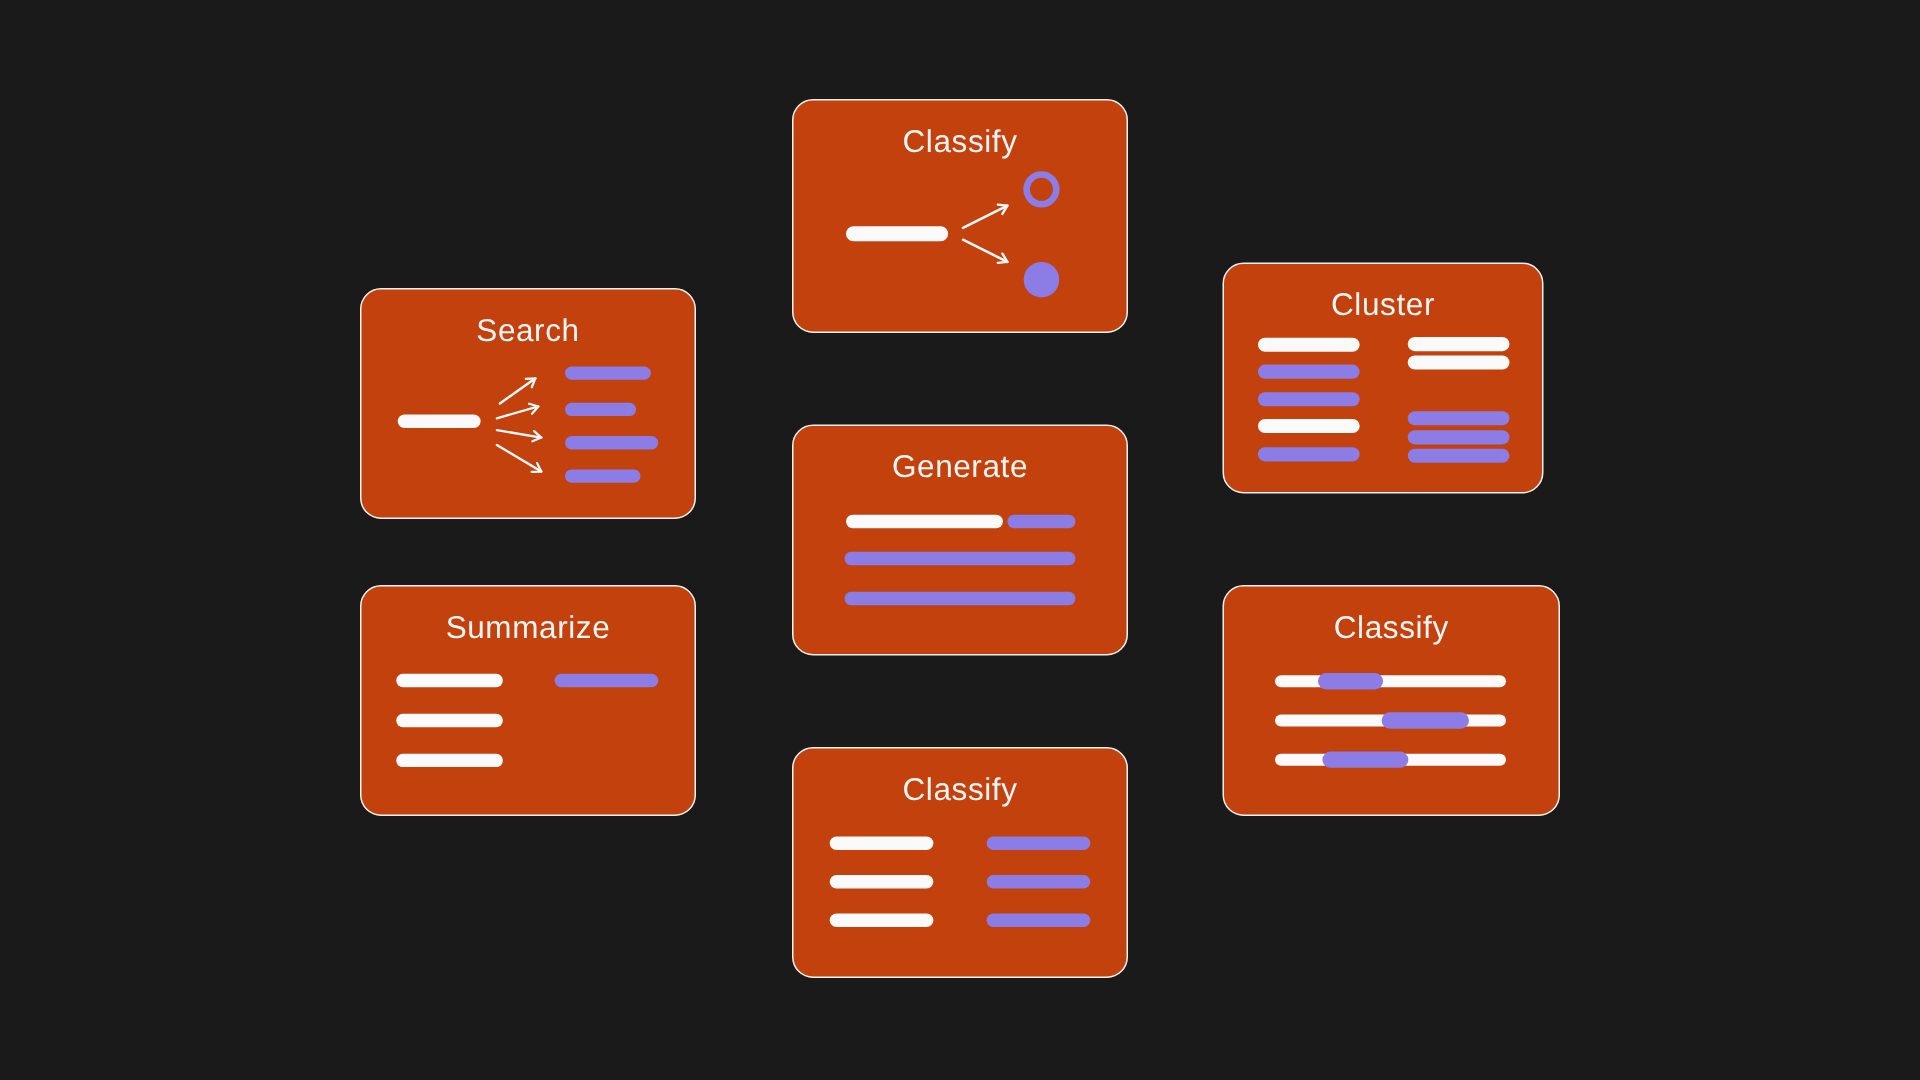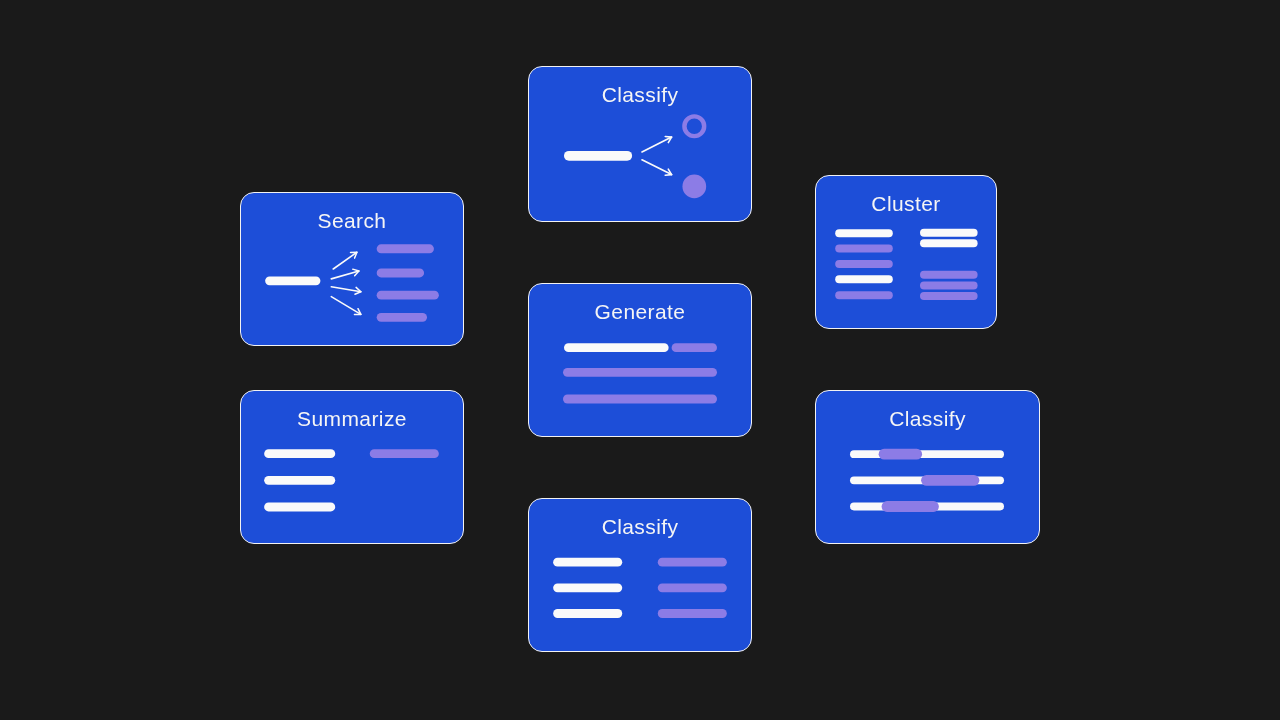--- a/index.html
+++ b/index.html
@@ -10,28 +10,28 @@
     overflow: hidden;
   }
   .canvas {
     position: relative;
     width: 1280px; height: 720px;
     background: #1a1a1a;
   }
   .card {
     position: absolute;
     width: 224px; height: 154px;
-    background: #1d4ed8;
+    background: #c2410c;
     border: 1.5px solid #f2f2f2;
     border-radius: 14px;
     box-sizing: border-box;
   }
   .card--classify  { left: 528px; top:  66px; height: 156px; }
   .card--search    { left: 240px; top: 192px; }
-  .card--cluster   { left: 815px; top: 175px; width: 182px; }
+  .card--cluster   { left: 815px; top: 175px; width: 214px; }
   .card--generate  { left: 528px; top: 283px; }
   .card--summarize { left: 240px; top: 390px; }
   .card--extract   { left: 815px; top: 390px; width: 225px; }
   .card--rewrite   { left: 528px; top: 498px; }
   .card-title {
     position: absolute;
     top: 16px; left: 0; right: 0;
     text-align: center;
     color: #f5f5f5;
     font-size: 21px;

